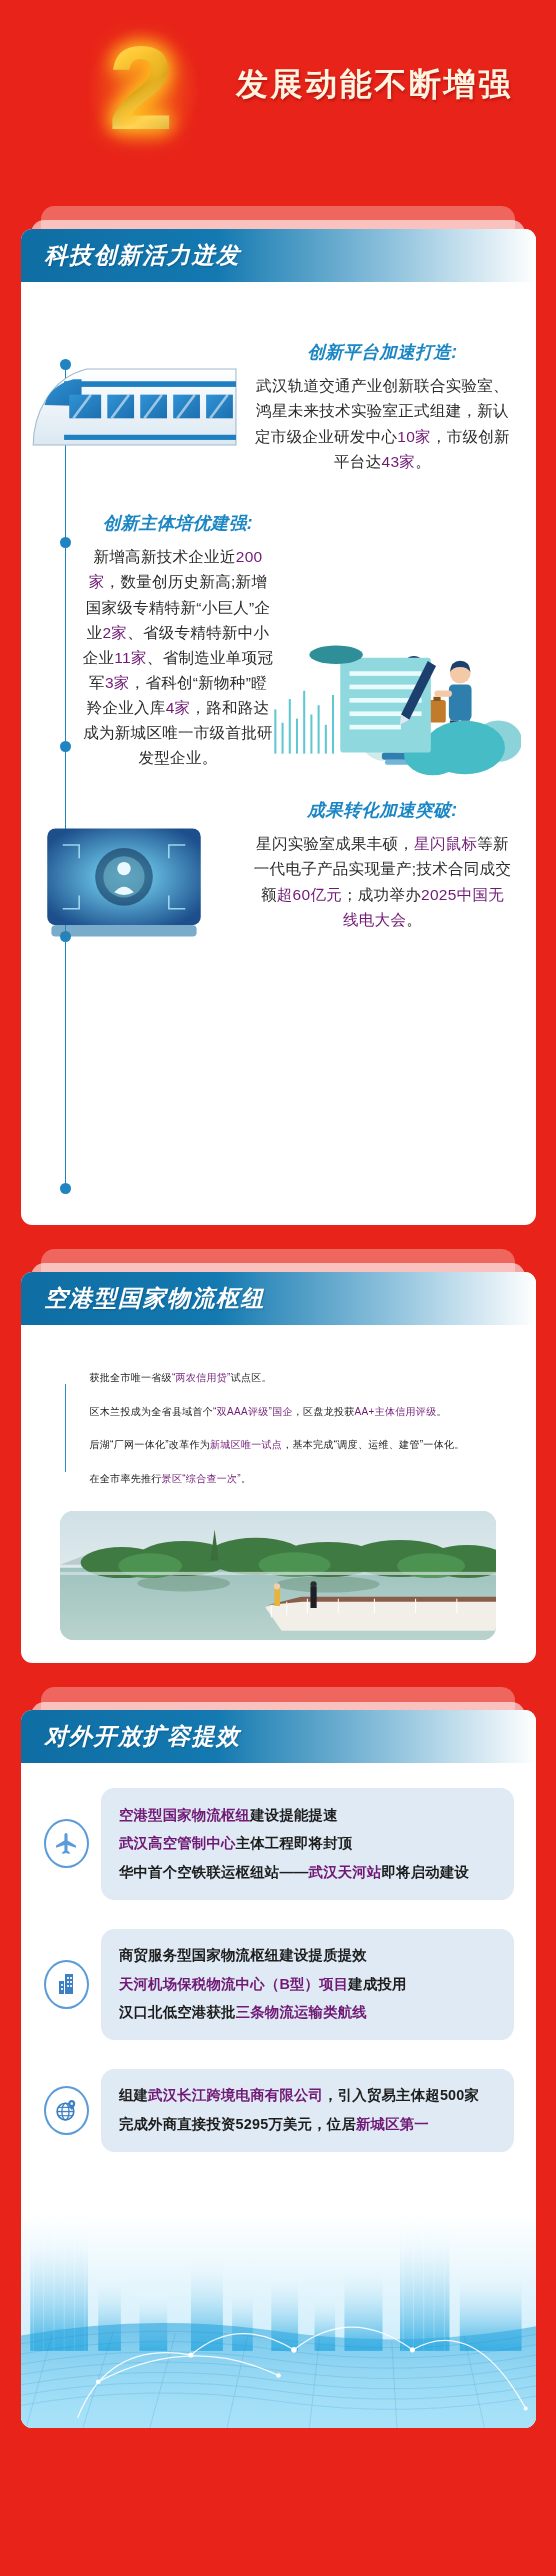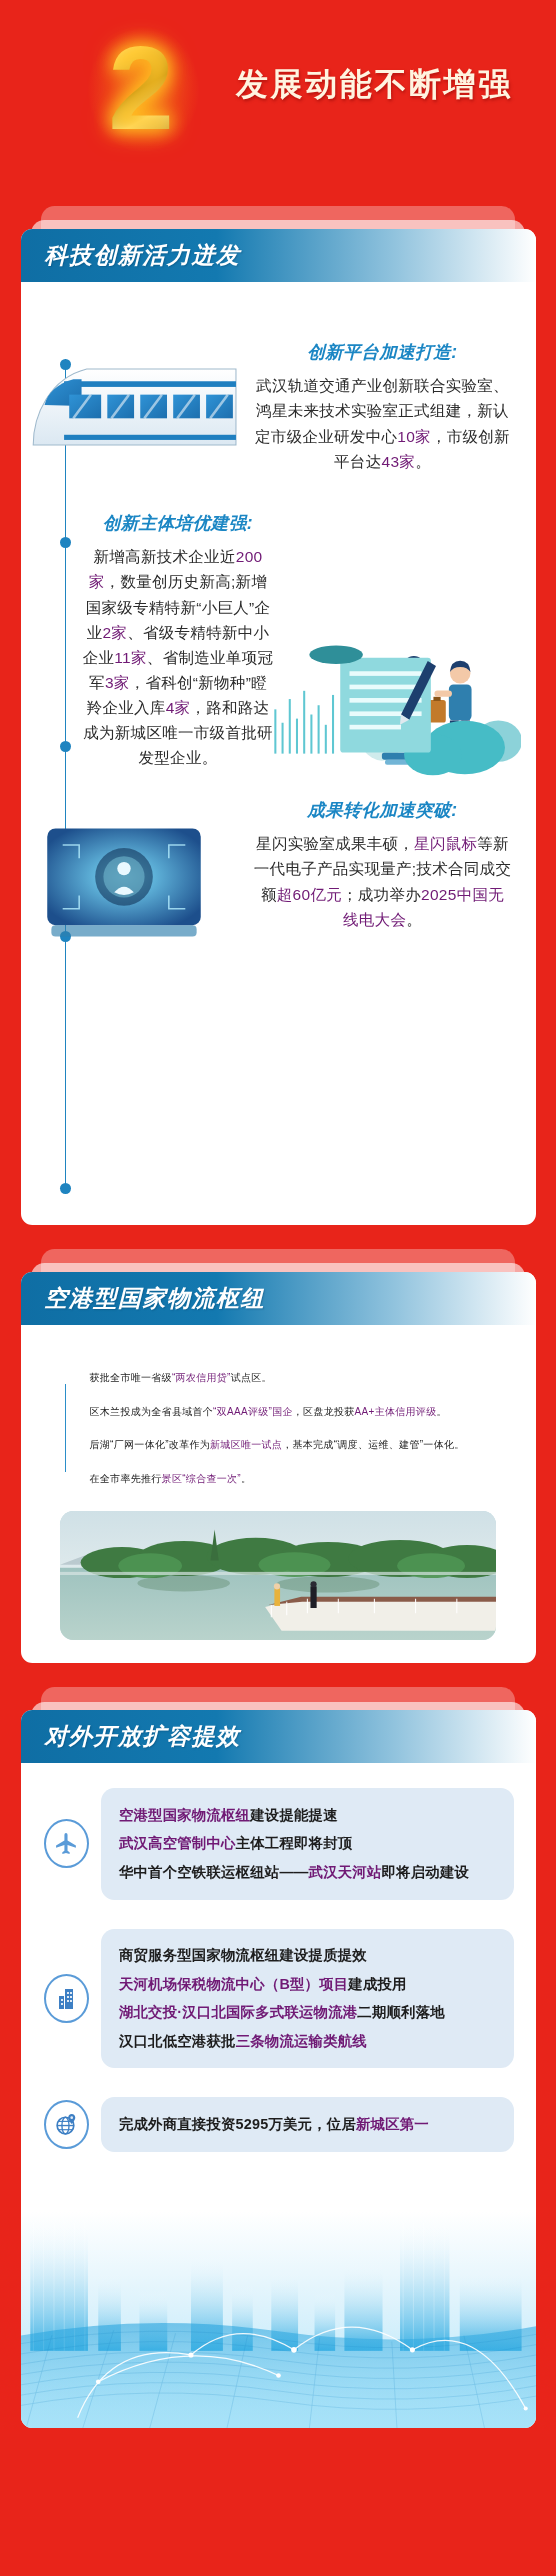--- a/index.html
+++ b/index.html
@@ -401,40 +401,40 @@
                 <rect x="15" y="13" width="2" height="2"></rect>
             <rect x="6" y="12" width="2" height="2"></rect>
                 <rect x="6" y="16" width="2" height="2"></rect>
               </g>
           </svg>
         </div>
       </div>
       <div class="s3-box">
         <p><span>商贸服务型国家物流枢纽建设提质提效</span></p>
         <p><span class="hl">天河机场保税物流中心（B型）项目</span><span>建成投用</span></p>
-        <p><span class="hl">湖北交投·汉口北国际多式联运物流港</span><span>二期顺利落地</span></p>
         <p><span>汉口北低空港获批</span><span class="hl">三条物流运输类航线</span></p>
       </div>
     </div>
 
     <div class="s3-card">
       <div class="s3-ic">
         <div class="ic-ring">
           <svg width="25" height="25" viewBox="0 0 24 24">
             <circle cx="11" cy="13" r="8" fill="none" stroke="#3d7fc4" stroke-width="1.6"></circle>
             <ellipse cx="11" cy="13" rx="3.4" ry="8" fill="none" stroke="#3d7fc4" stroke-width="1.3"></ellipse>
             <line x1="3" y1="13" x2="19" y2="13" stroke="#3d7fc4" stroke-width="1.3"></line>
             <line x1="4.2" y1="9" x2="17.8" y2="9" stroke="#3d7fc4" stroke-width="1.1"></line>
             <line x1="4.2" y1="17" x2="17.8" y2="17" stroke="#3d7fc4" stroke-width="1.1"></line>
             <path d="M17 2c-1.9 0-3.4 1.5-3.4 3.4 0 2.5 3.4 6 3.4 6s3.4-3.5 3.4-6C20.4 3.5 18.9 2 17 2z" fill="#3d7fc4"></path>
             <circle cx="17" cy="5.4" r="1.3" fill="#dfeaf5"></circle>
           </svg>
         </div>
       </div>
       <div class="s3-box">
+        <p><span>组建</span><span class="hl">武汉长江跨境电商有限公司</span><span>，引入贸易主体超500家</span></p>
         <p><span>完成外商直接投资5295万美元，位居</span><span class="hl">新城区第一</span></p>
       </div>
     </div>
 
   </div>
 
   <div class="cityfoot">
     <svg viewBox="0 0 1000 420" width="515" height="216" preserveAspectRatio="none">
       <defs>
         <linearGradient id="bldg" x1="0" y1="0" x2="0" y2="1">

